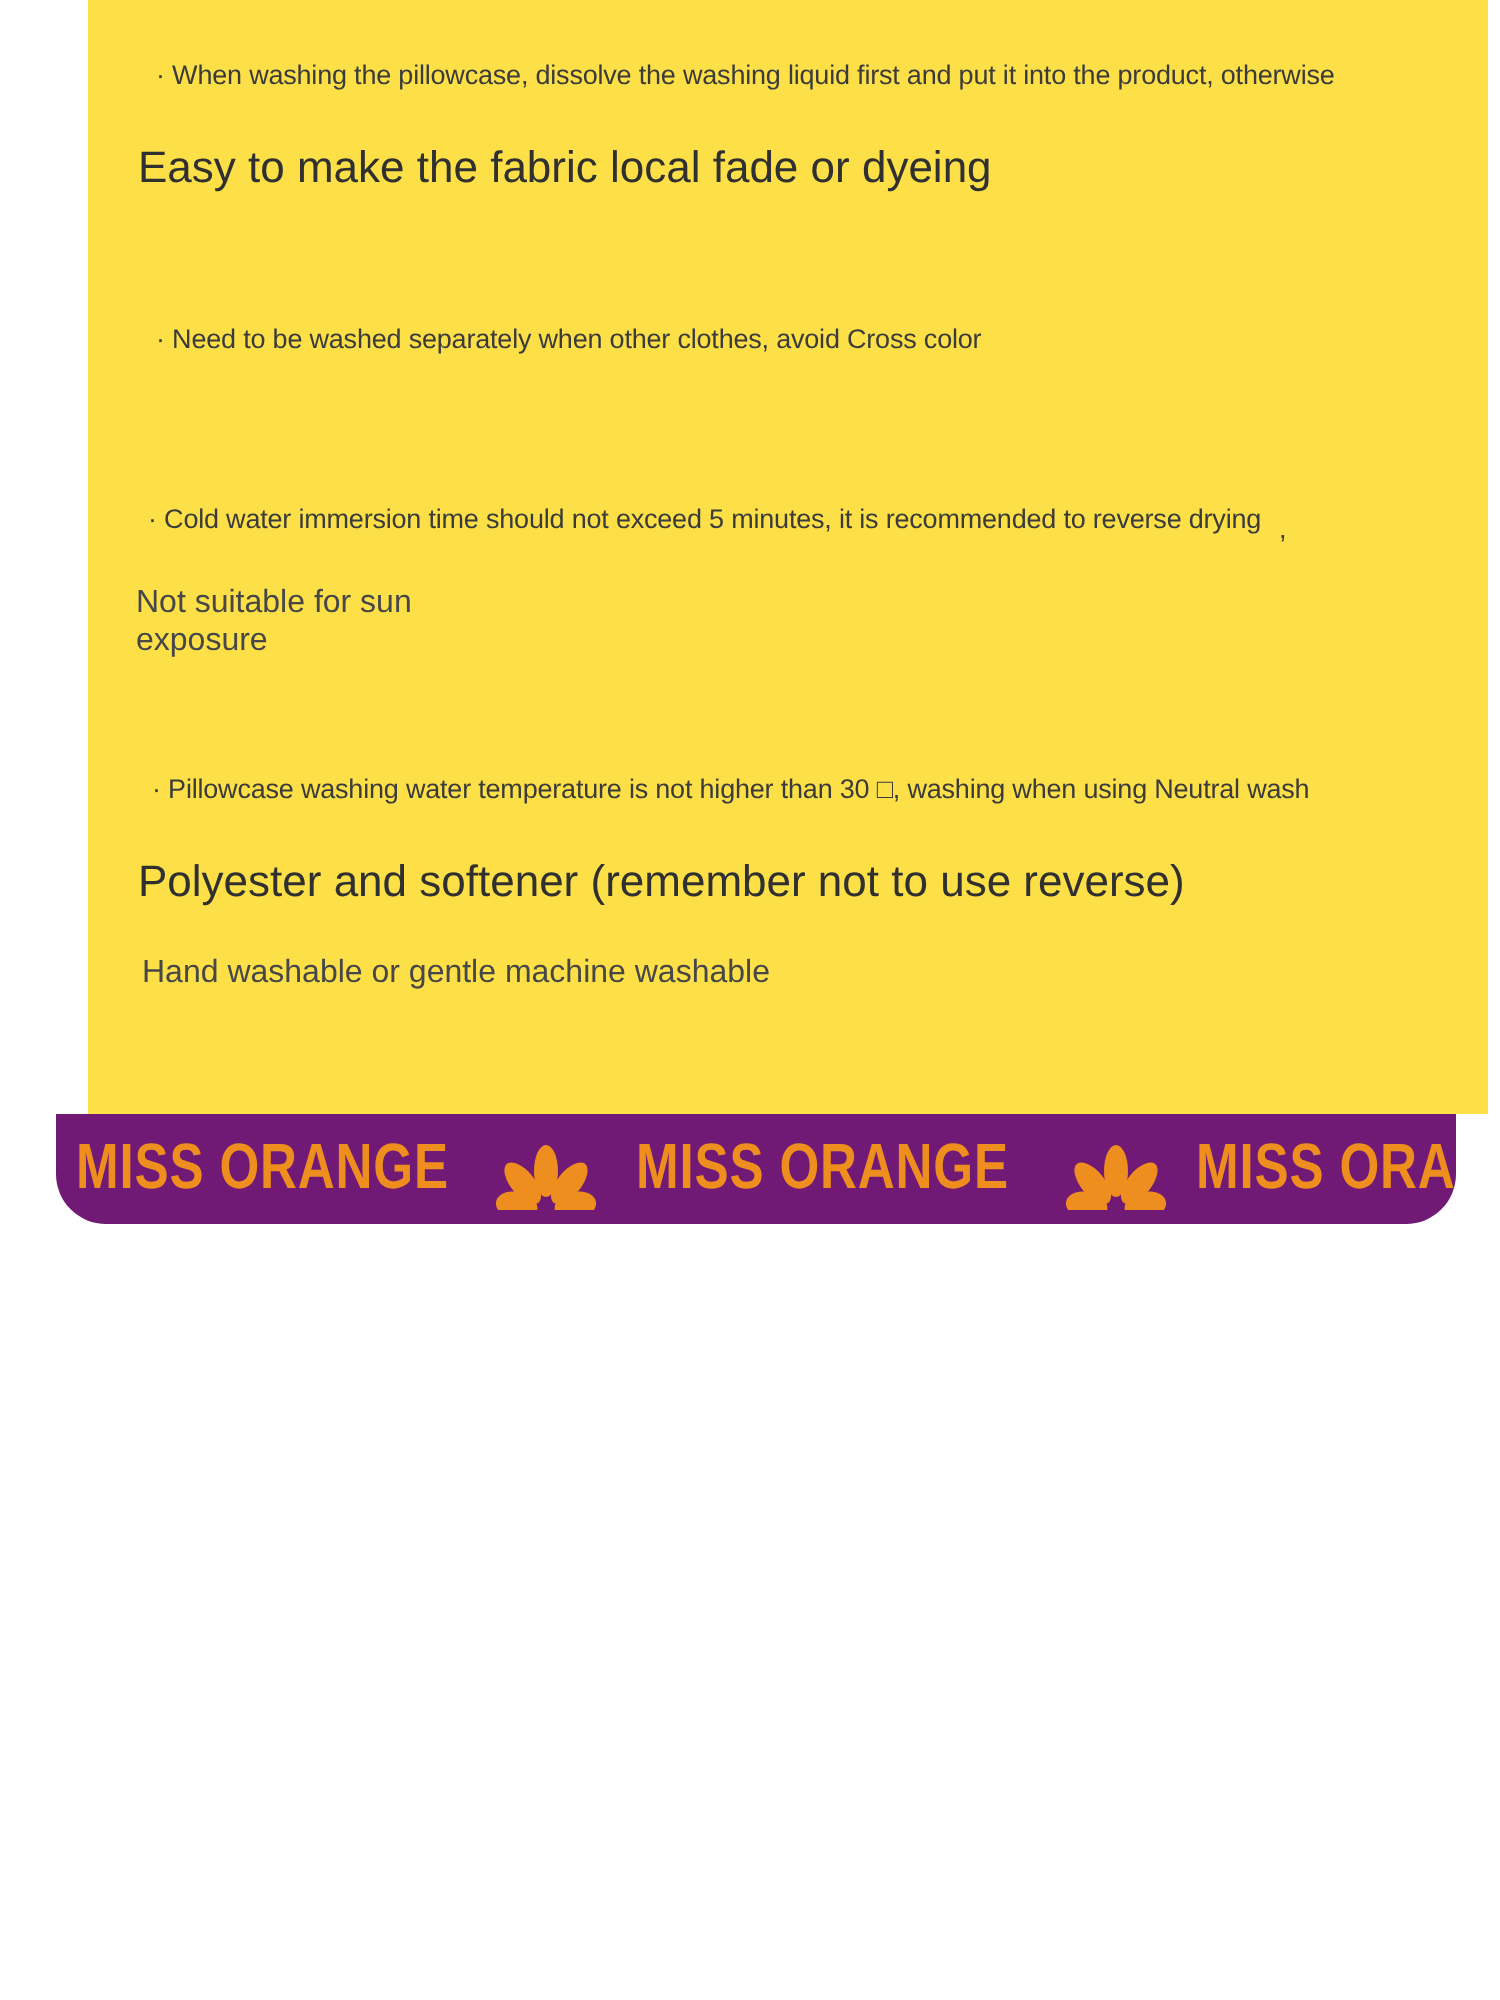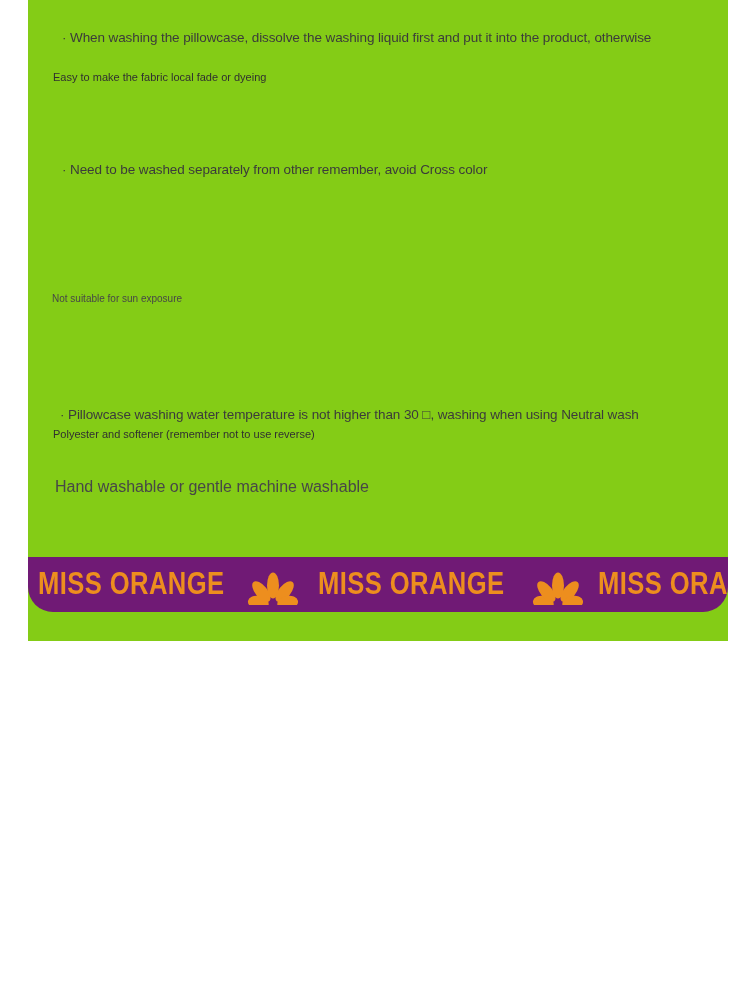--- a/index.html
+++ b/index.html
@@ -1,33 +1,33 @@
 <!DOCTYPE html>
 <html><head>
 <meta charset="utf-8">
 <style>
   * { margin:0; padding:0; box-sizing:border-box; }
   html,body { width:750px; height:1000px; background:#ffffff; font-family:"Liberation Sans", sans-serif; }
   .page { position:relative; width:750px; height:1000px; background:#ffffff; overflow:hidden; }
 
   
   .card {
-    position:absolute; left:28px; top:0; width:700px; height:641px;
-    background:#84cc16;
+    position:absolute; left:44px; top:0; width:700px; height:557px;
+    background:#fde047;
   }
   .note {
     position:absolute; font-size:13.5px; letter-spacing:-0.1px;
     color:#3b3b3b; white-space:nowrap; line-height:1.15;
   }
   .heading {
-    position:absolute; font-size:11px; color:#303030;
+    position:absolute; font-size:22px; color:#303030;
     white-space:nowrap; line-height:1.2;
   }
   .small-note {
-    position:absolute; font-size:10px; color:#474747; line-height:1.18;
+    position:absolute; font-size:16px; color:#474747; line-height:1.18;
   }
   .cold-row { display:flex; align-items:flex-start; }
   .trailing-comma {
     display:inline-block; position:relative; top:5px; margin-left:9px;
     font-size:13.5px; color:#3b3b3b;
   }
 
   
   .banner {
     position:absolute; left:28px; top:557px; width:700px; height:55px;
@@ -51,26 +51,30 @@
 <body>
 
 <div class="page">
 
   <div class="card">
 
     <div class="note" style="left:34px; top:30px;">· When washing the pillowcase, dissolve the washing liquid first and put it into the product, otherwise</div>
 
     <div class="heading" style="left:25px; top:71px;">Easy to make the fabric local fade or dyeing</div>
 
-    <div class="note" style="left:34px; top:162px;">· Need to be washed separately from other remember, avoid Cross color</div>
+    <div class="note" style="left:34px; top:162px;">· Need to be washed separately when other clothes, avoid Cross color</div>
 
+    <div class="note cold-row" style="left:30px; top:252px;">
+      <span>· Cold water immersion time should not exceed 5 minutes, it is recommended to reverse drying</span>
+      <span class="trailing-comma">,</span>
+    </div>
 
     <div class="small-note" style="left:24px; top:293px; width:160px;">Not suitable for sun exposure</div>
 
-    <div class="note" style="left:32px; top:387px;margin-top:20px;">· Pillowcase washing water temperature is not higher than 30 □, washing when using Neutral wash</div>
+    <div class="note" style="left:32px; top:387px;">· Pillowcase washing water temperature is not higher than 30 □, washing when using Neutral wash</div>
 
     <div class="heading" style="left:25px; top:428px;">Polyester and softener (remember not to use reverse)</div>
 
     <div class="small-note" style="left:27px; top:478px; font-size:16px; white-space:nowrap;">Hand washable or gentle machine washable</div>
   </div>
 
   <div class="banner">
 
     <div class="brand-text t1">MISS ORANGE</div>
 

